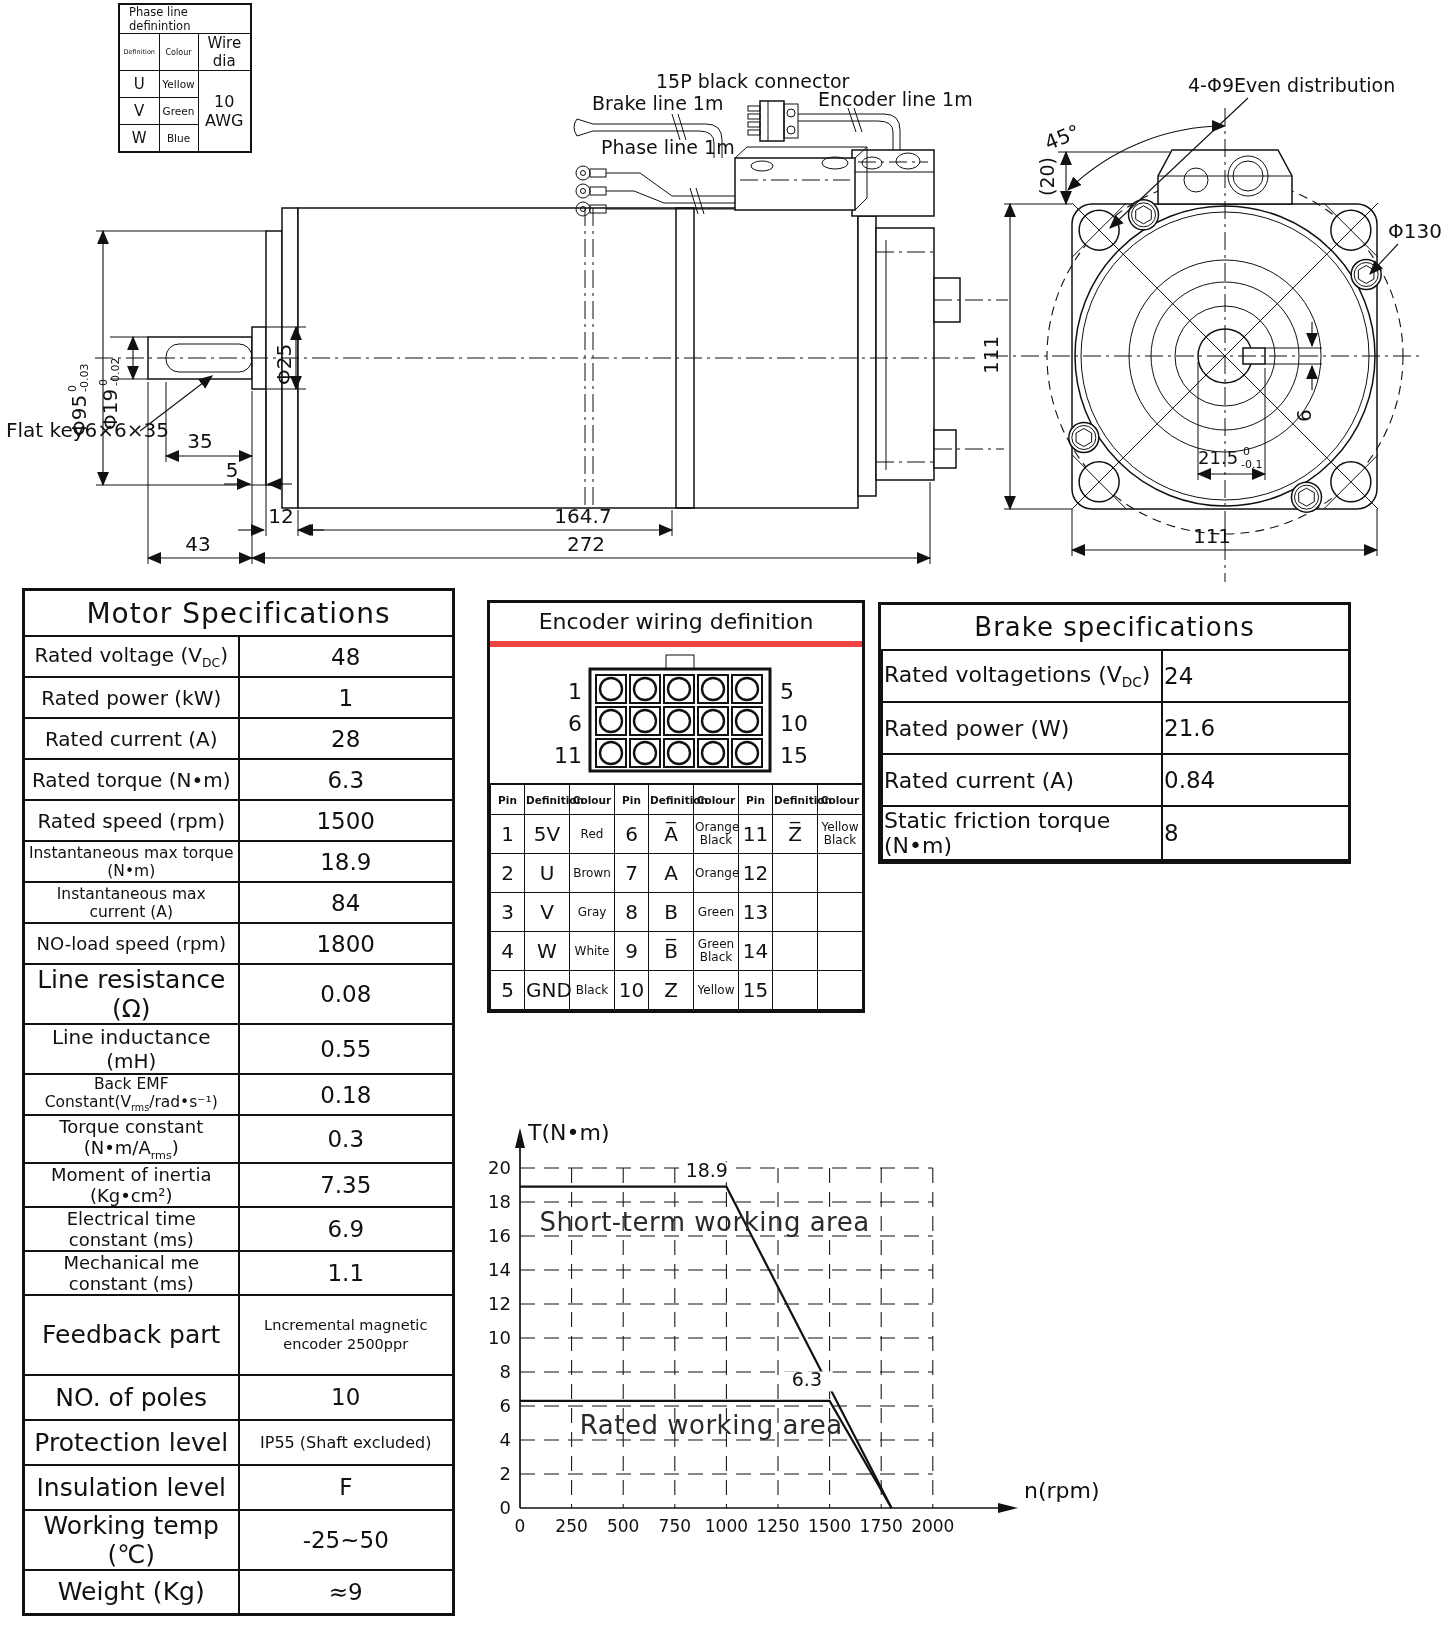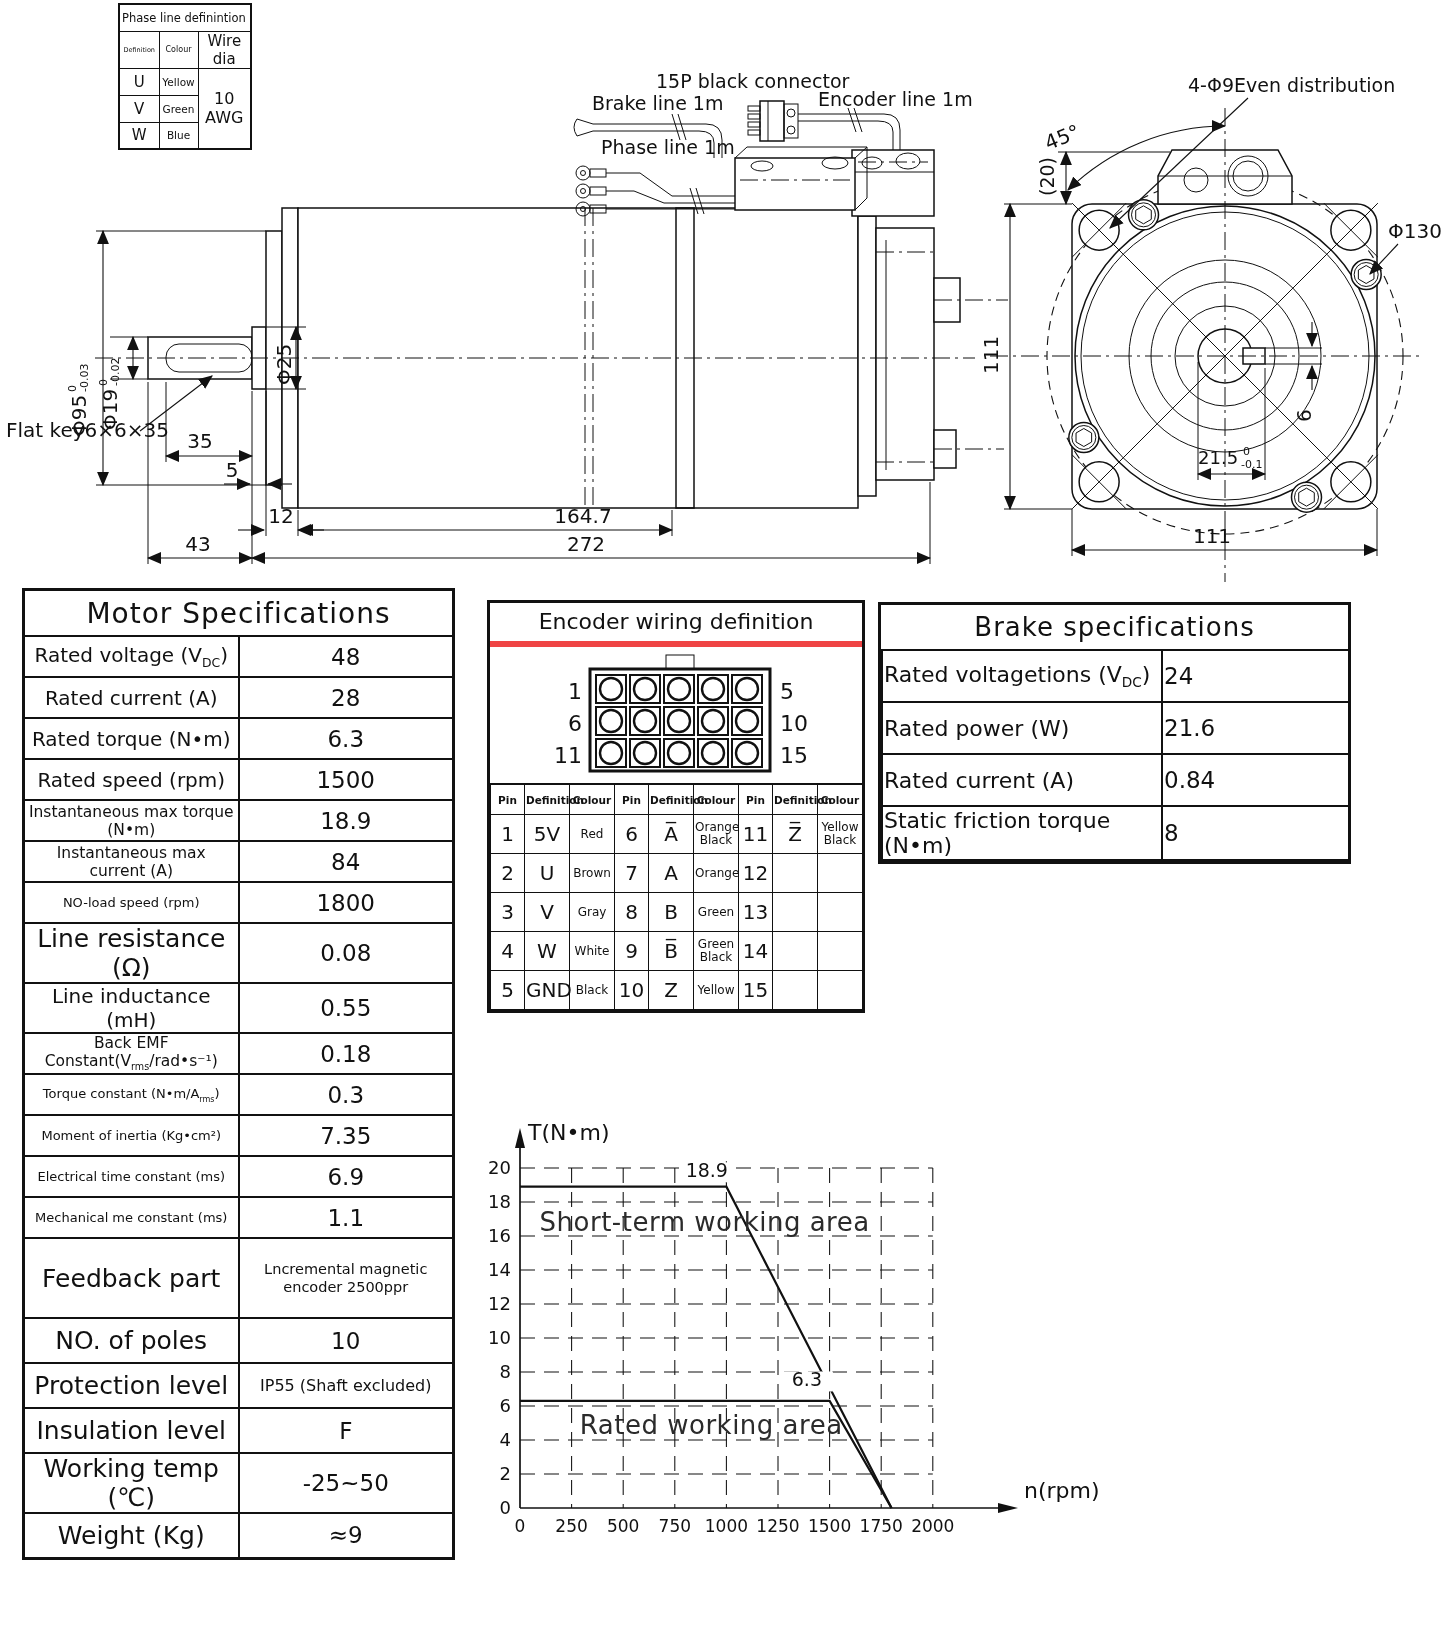--- a/index.html
+++ b/index.html
@@ -3,29 +3,29 @@
 <meta charset="utf-8">
 <style>
   html,body{margin:0;padding:0}
   body{width:1452px;height:1641px;background:#fff;position:relative;
        font-family:"DejaVu Sans",sans-serif;color:#111;overflow:hidden}
   .abs{position:absolute}
   table{border-collapse:collapse}
   
   .ph{border:2px solid #111;background:#fff}
   .ph td{border:1.5px solid #111;text-align:center;vertical-align:middle;padding:0 2px}
-  .ph .ttl{font-size:11.5px;height:22px;text-align:left;padding-left:2px}
+  .ph .ttl{font-size:11.5px;height:22px;text-align:left;padding-left:9px}
   .ph .h1{font-size:6.5px}.ph .h2{font-size:8px}.ph .h3{font-size:15px}
   .ph .c1{font-size:15px}.ph .c2{font-size:10.5px}.ph .c3{font-size:16px}
   .ph tr{height:27px}
   
   .spec{border:3px solid #111;background:#fff;table-layout:fixed}
   .spec td{border:2px solid #111;text-align:center;vertical-align:middle;padding:0 3px}
   .spec .ttl{font-size:28px;height:44px;letter-spacing:1px}
-  .fm{font-size:20px}.fs{font-size:15.5px}.fsm{font-size:13px}.fl{font-size:25px}
+  .fm{font-size:20px}.fs{font-size:15.5px}.fsm{font-size:18px}.fl{font-size:25px}
   .fv{font-size:23px}.fvs{font-size:14.5px;line-height:1.25}.fvs2{font-size:16px}
   tr.hm{height:41px}tr.hl{height:45px}tr.hf{height:80px}
   sub{font-size:62%}
   
   .enc-box{border:3px solid #111;background:#fff}
   .enc-title{height:38px;line-height:38px;text-align:center;font-size:22px;border-bottom:6px solid #ef4444}
   .enc{width:100%;table-layout:fixed;border-top:2px solid #111}
   .enc th{border:1.5px solid #111;font-weight:bold;font-size:10.5px;height:27px}
   .enc td{border:1.5px solid #111;text-align:center;vertical-align:middle;font-size:20px;height:36px}
   .enc td.col{font-size:12px;line-height:1.05;padding:0 1px}
@@ -385,20 +385,24 @@
   </table>
 
 <table class="spec abs" style="left:22px;top:588px;width:433px">
   <tbody id="spec-tbody">
     <tr>
         <td class="ttl" colspan="2">Motor Specifications</td>
       </tr>
   <tr class="hm">
         <td class="fm" style="width:57.5%"><span>Rated voltage (V</span><sub>DC</sub><span>)</span></td>
         <td class="fv">48</td>
+      </tr>
+      <tr class="hm">
+        <td class="fm" style="width:57.5%"><span>Rated power (kW)</span></td>
+        <td class="fv">1</td>
       </tr>
       <tr class="hm">
         <td class="fm" style="width:57.5%"><span>Rated current (A)</span></td>
         <td class="fv">28</td>
       </tr>
       <tr class="hm">
         <td class="fm" style="width:57.5%"><span>Rated torque (N•m)</span></td>
         <td class="fv">6.3</td>
       </tr>
       <tr class="hm">

